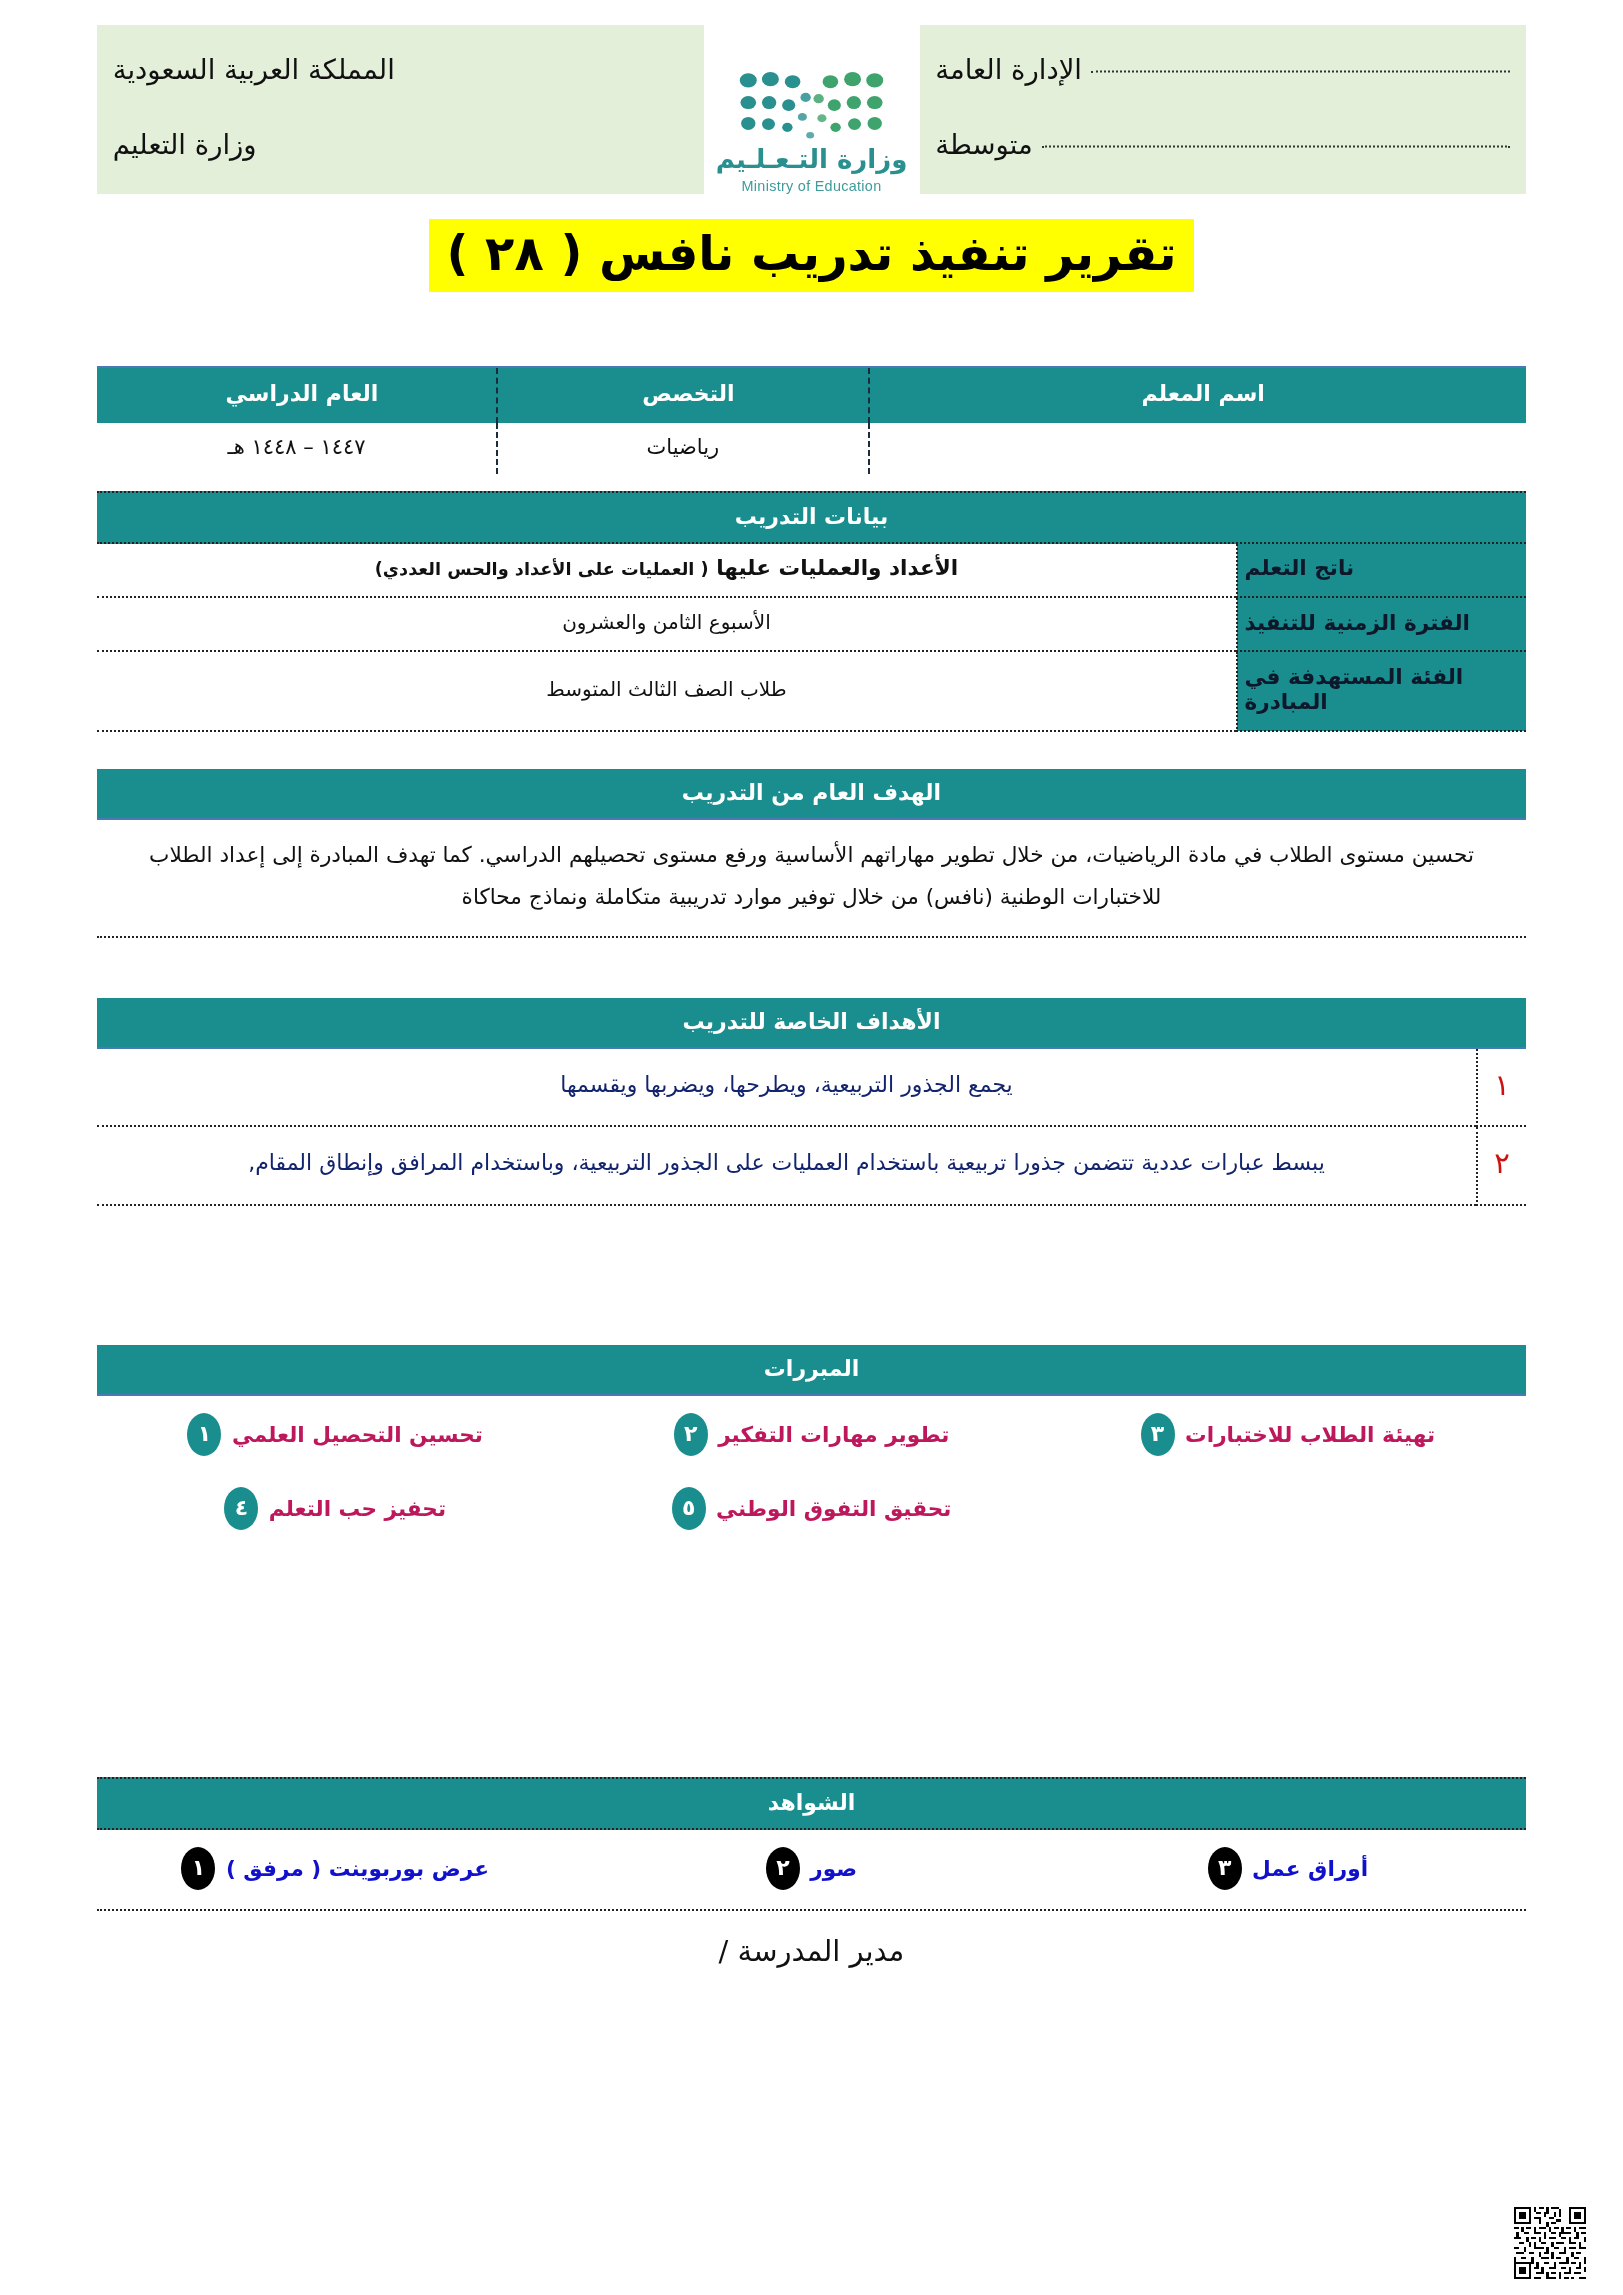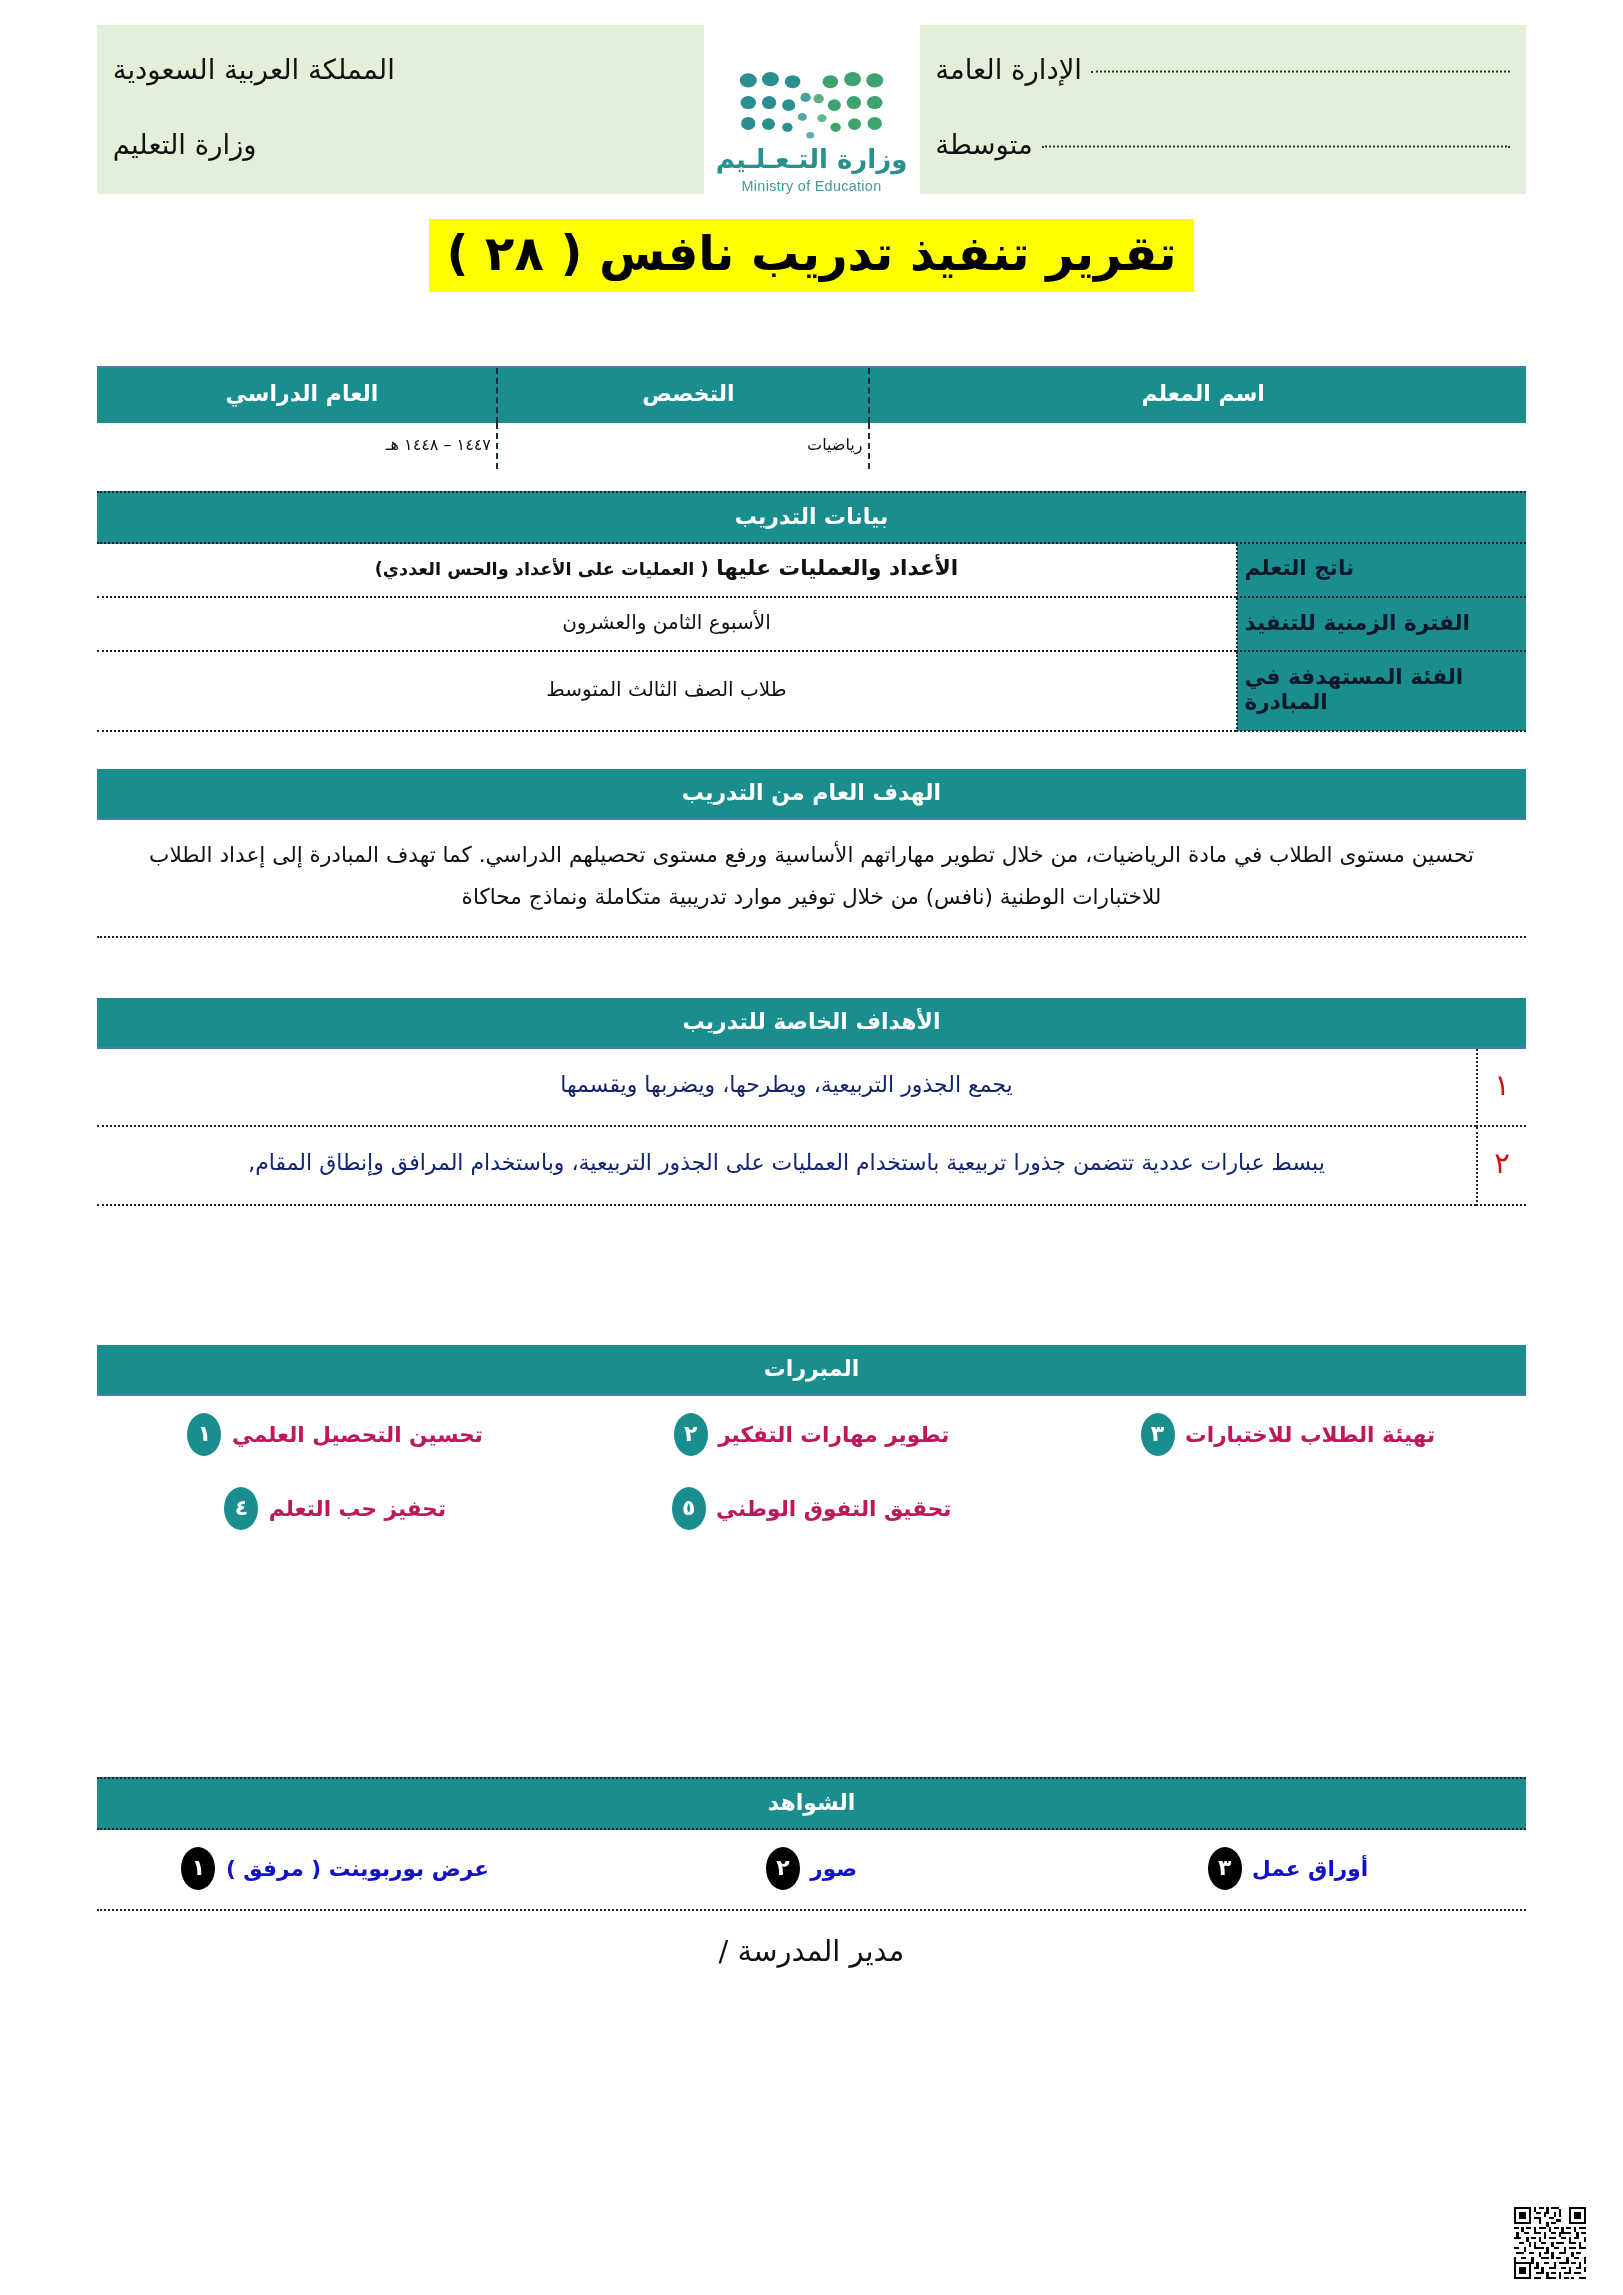--- a/index.html
+++ b/index.html
@@ -132,21 +132,22 @@
     font-size: 22px;
     font-weight: 600;
     padding: 13px 5.2px 17px 5.2px;
     text-align: center;
     border-left: 2px dashed #1c2c3a;
   }
   .tbl th:last-child { border-left: none; }
   .tbl td {
     background: #ffffff;
     color: #111;
-    font-size: 16px;
+    font-size: 21px;
+    text-align: center;
     padding: 11.8px 5.2px 15.7px 5.2px;
     border-left: 2px dashed #1c2c3a;
   }
   .tbl td:last-child { border-left: none; }
   .tbl .row-blue-top th { border-top: 2.6px solid #4a7ab5; padding-left: 16px; }
 
   
   .kv { width: 100%; border-collapse: collapse; table-layout: fixed; }
   .kv td {
     border-bottom: 2.6px dotted #222;

